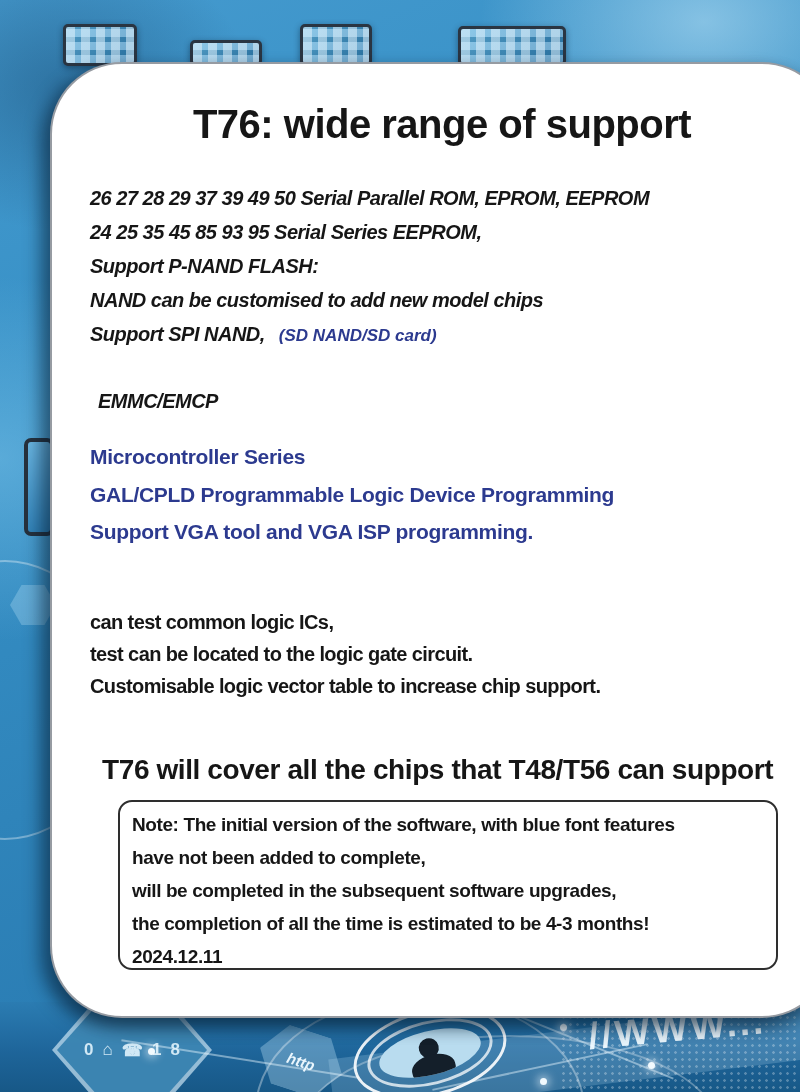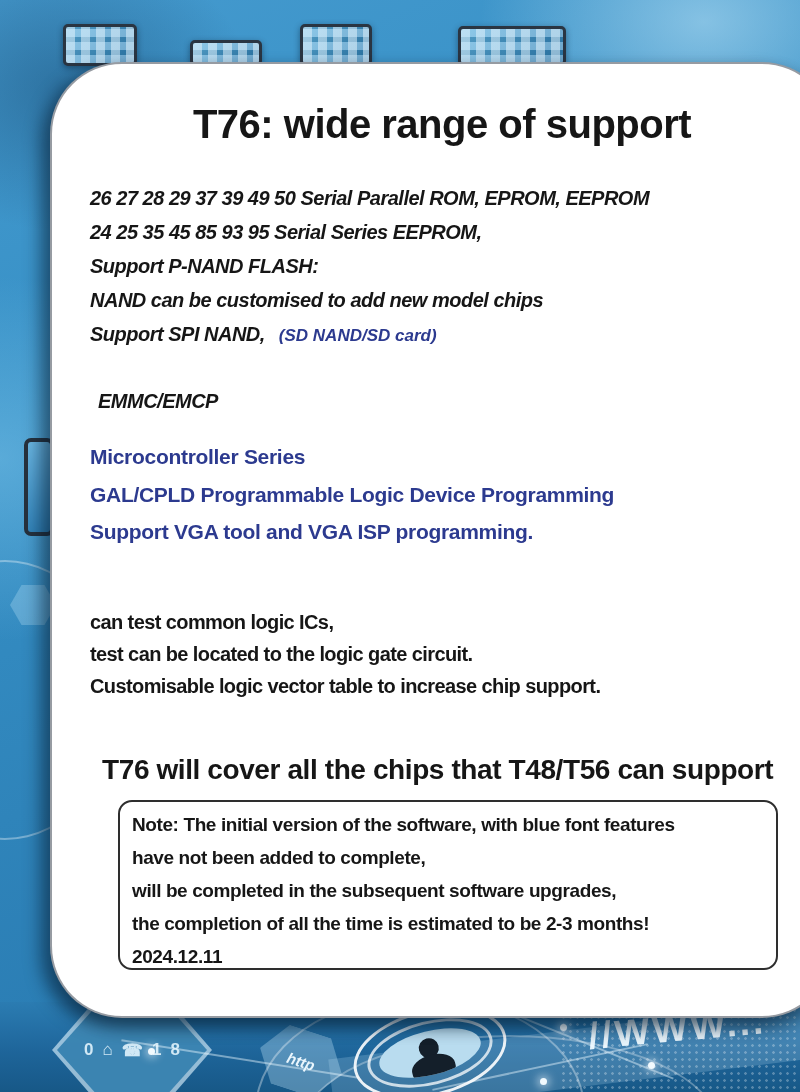--- a/index.html
+++ b/index.html
@@ -193,18 +193,18 @@
       <div>test can be located to the logic gate circuit.</div>
       <div>Customisable logic vector table to increase chip support.</div>
     </div>
 
     <div class="txt coverage">T76 will cover all the chips that T48/T56 can support</div>
 
     <div class="note-box">
       <div>Note: The initial version of the software, with blue font features</div>
       <div>have not been added to complete,</div>
       <div>will be completed in the subsequent software upgrades,</div>
-      <div>the completion of all the time is estimated to be 2-3 months!</div>
+      <div>the completion of all the time is estimated to be 4-3 months!</div>
       <div>2024.12.11</div>
     </div>
 
   </div>
 </div>
 
 </body></html>

